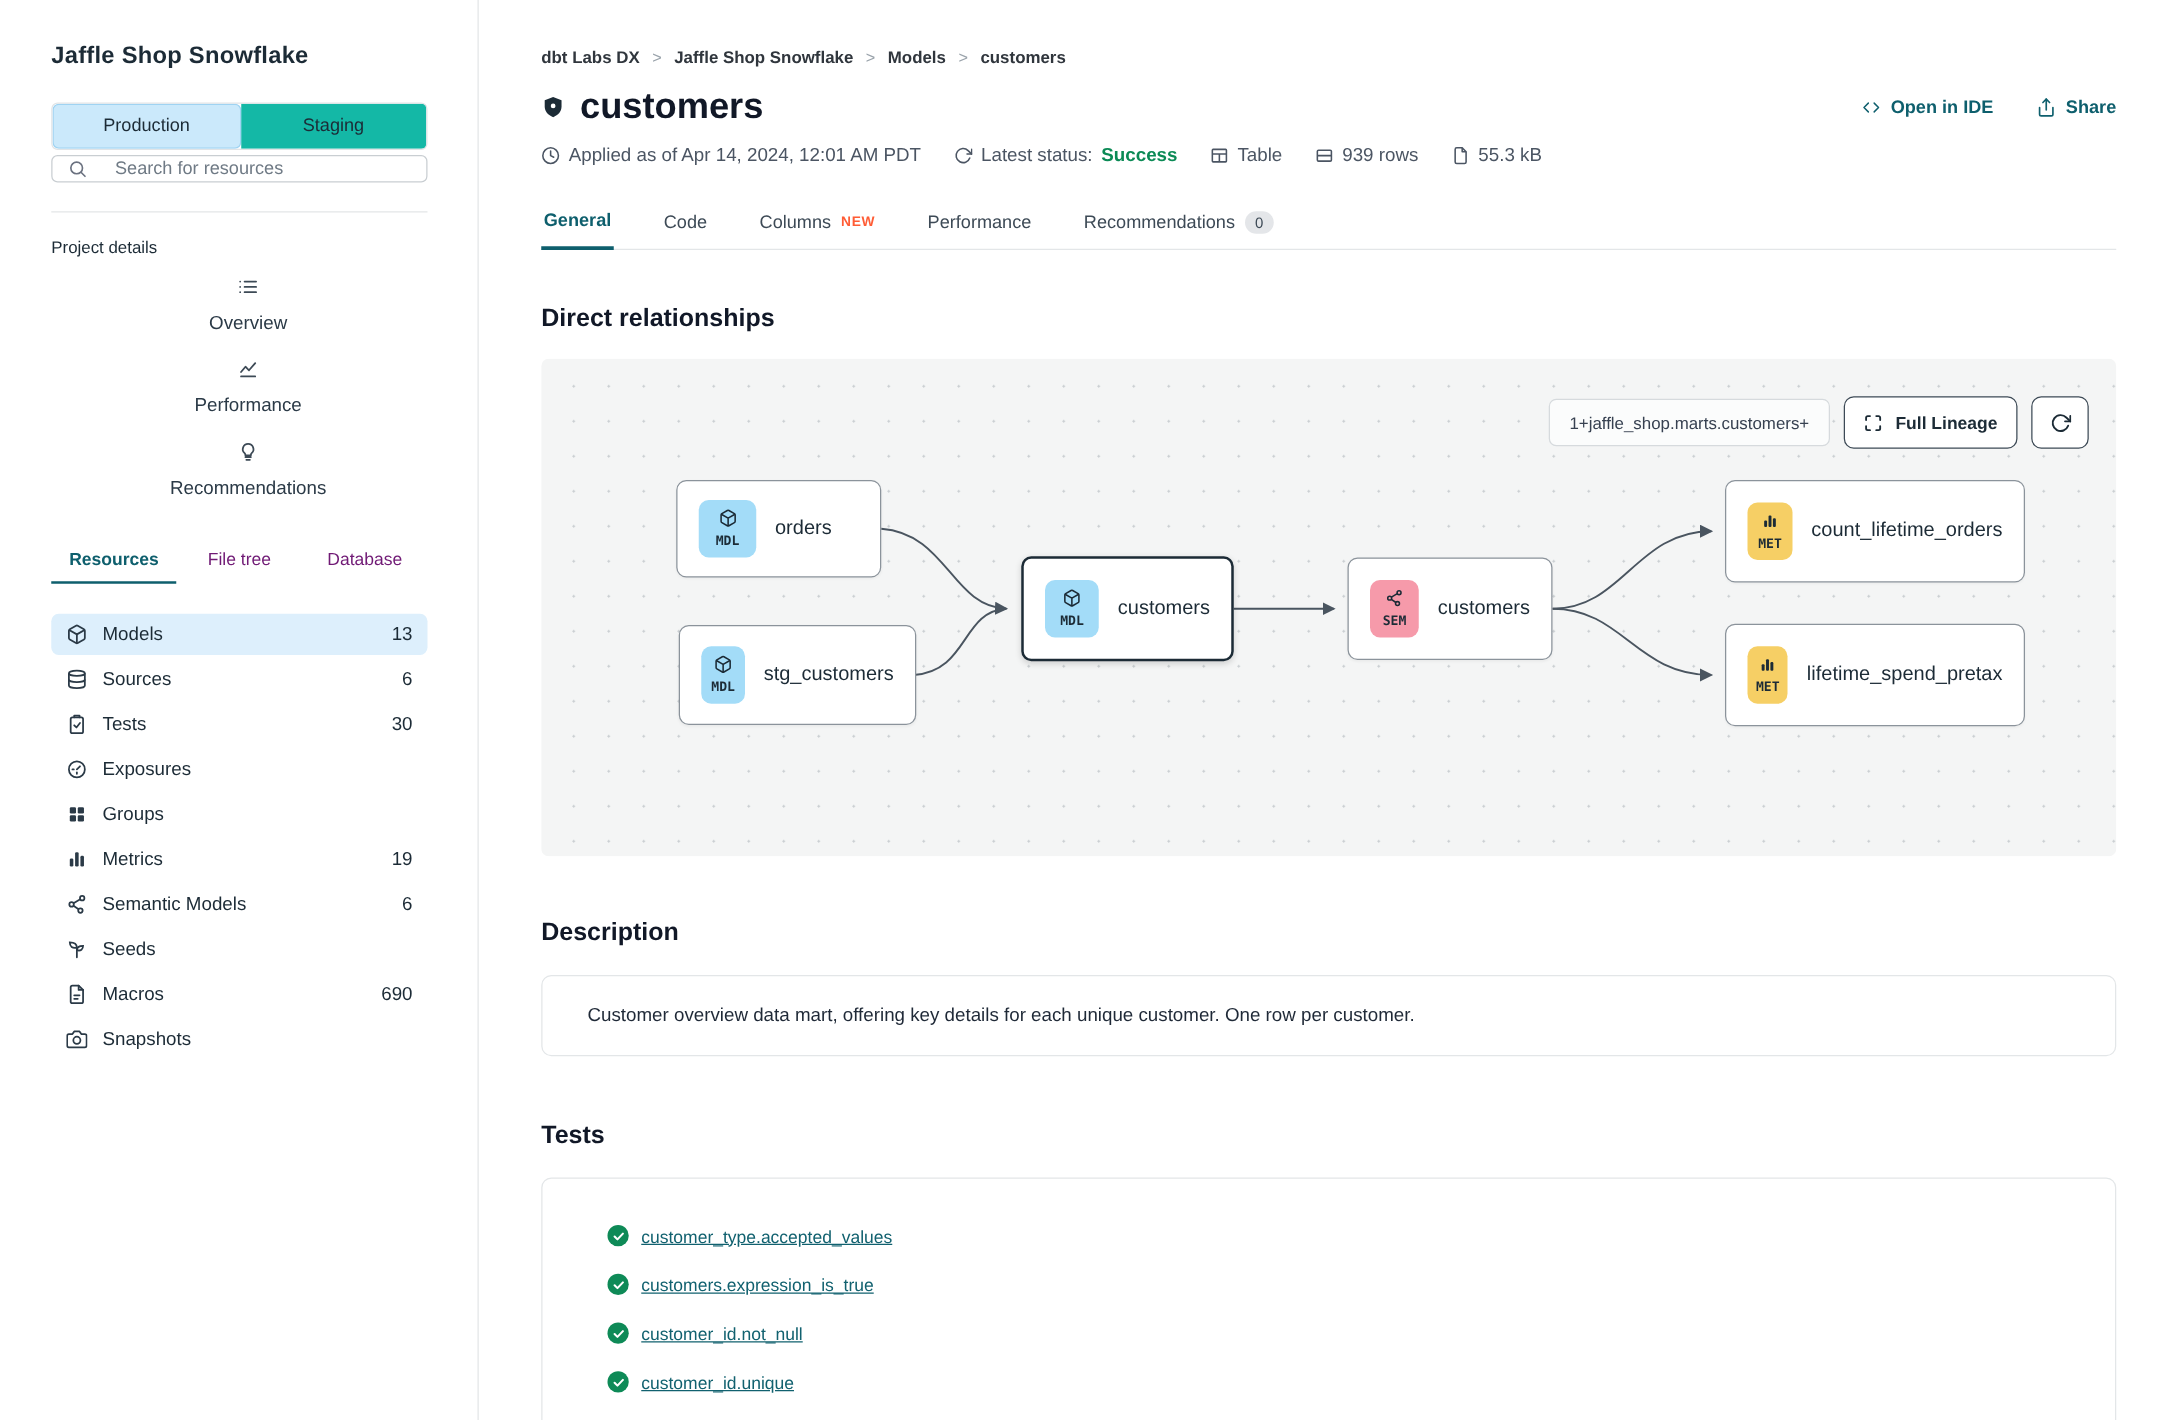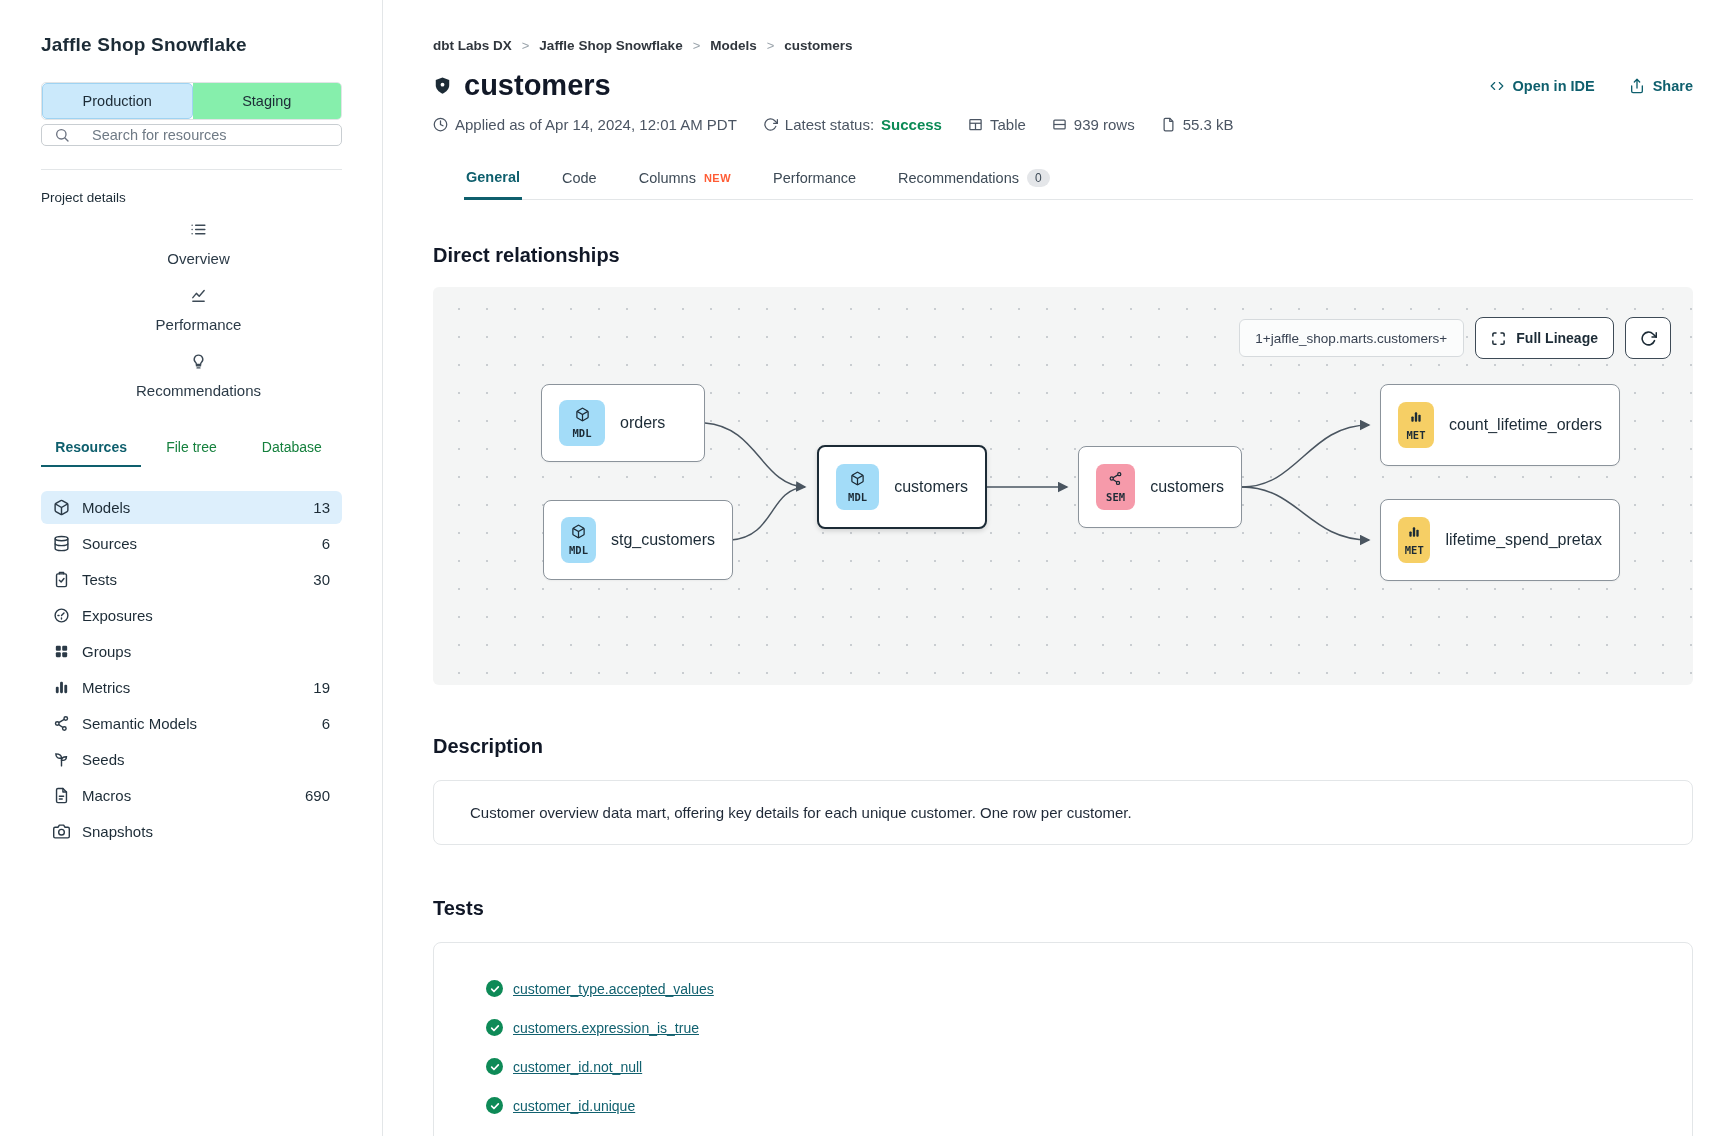--- a/index.html
+++ b/index.html
@@ -6,35 +6,35 @@
   html,body { width:1727px; height:1136px; overflow:hidden; background:#fff;
     font-family:"Liberation Sans", sans-serif; color:#1c2b36; }
   .app { display:flex; width:100%; height:100%; }
 
   
   .sidebar { width:383px; min-width:383px; height:100%; border-right:1px solid #e3e6e8;
     padding:34px 40px 0 41px; background:#fff; }
   .proj-title { font-size:19px; font-weight:700; color:#1c2b36; letter-spacing:.2px; }
   .env-tabs { display:flex; margin-top:26px; border-radius:5px; overflow:hidden; border:1px solid #e1e4e6; }
   .env-tab { flex:1; height:36px; display:flex; align-items:center; justify-content:center;
-    font-size:14.5px; color:#1c2b36; background:#86efac; cursor:pointer; }
+    font-size:14.5px; color:#1c2b36; background:#14b8a6; cursor:pointer; }
   .env-tab.active { background:#cbe9fb; border:1px solid #9fd3f2; border-radius:5px; }
   .search-box { margin-top:4px; height:22px; border:1px solid #c9ced2; border-radius:5px;
     display:flex; align-items:center; padding:0 12px; gap:22px; color:#6b7280; }
   .search-box input { border:none; outline:none; flex:1; font-size:14.5px; color:#374151;
     font-family:"Liberation Sans",sans-serif; background:transparent; }
   .search-box input::placeholder { color:#6f7a85; }
   .side-divider { border:none; border-top:1px solid #e3e6e8; margin:23px 0 20px 0; }
   .side-section-label { font-size:13.5px; color:#1c2b36; }
   .side-links { margin-top:6px; }
   .side-link { display:flex; align-items:center; gap:12px; padding:10px 0 10px 14px;
     font-size:15px; color:#2b3a47; cursor:pointer;flex-direction:column; }
   .side-link svg { color:#3d4a56; }
   .res-tabs { display:flex; margin-top:22px; gap:0; }
-  .res-tab { flex:1; text-align:center; font-size:14px; color:#15803d; padding:8px 0 10px 0; cursor:pointer; }
+  .res-tab { flex:1; text-align:center; font-size:14px; color:#701a75; padding:8px 0 10px 0; cursor:pointer; }
   .res-tab.active { color:#0e5f6d; font-weight:700; border-bottom:2px solid #0e5f6d; }
   .res-list { margin-top:24px; }
   .res-row { display:flex; align-items:center; gap:12px; padding:8px 12px; border-radius:6px;
     font-size:15px; color:#1c2b36; cursor:pointer; margin-bottom:3px; }
   .res-row.active { background:#ddeffc; }
   .res-row svg { color:#2b3a47; }
   .res-count { margin-left:auto; font-size:15px; color:#1c2b36; }
 
   
   .main { flex:1; padding:38px 34px 0 50px; }
@@ -45,21 +45,21 @@
   .title-left { display:flex; align-items:center; gap:12px; }
   .page-title { font-size:29px; font-weight:700; color:#111827; }
   .title-actions { margin-left:auto; display:flex; align-items:center; gap:34px; }
   .teal-action { display:flex; align-items:center; gap:8px; color:#0e5f6d; font-size:14.5px;
     font-weight:600; cursor:pointer; }
   .meta-row { display:flex; align-items:center; gap:26px; margin-top:14px; font-size:15px; color:#4b5563; }
   .meta-item { display:flex; align-items:center; gap:7px; }
   .meta-item svg { color:#4b5563; }
   .status-success { color:#0b8a55; font-weight:600; }
 
-  .tabs-row { display:flex; gap:38px; margin-top:26px; border-bottom:1px solid #e3e6e8;margin-left:31px; }
+  .tabs-row { display:flex; gap:38px; margin-top:26px; border-bottom:1px solid #e3e6e8; }
   .tab { padding:10px 2px 12px 2px; font-size:14.5px; color:#3d4a56; cursor:pointer;
     display:flex; align-items:center; gap:8px; }
   .tab.active { color:#0e5f6d; font-weight:700; border-bottom:3px solid #0e5f6d; margin-bottom:-1px; }
   .badge-new { color:#ff5c35; font-size:11px; font-weight:700; letter-spacing:.5px; }
   .badge-count { background:#e4e6e9; color:#3d4a56; font-size:12px; border-radius:10px; padding:2px 8px; }
 
   .section-heading { font-size:20px; font-weight:700; color:#111827; }
   .lineage-heading { margin-top:44px; }
 
   

